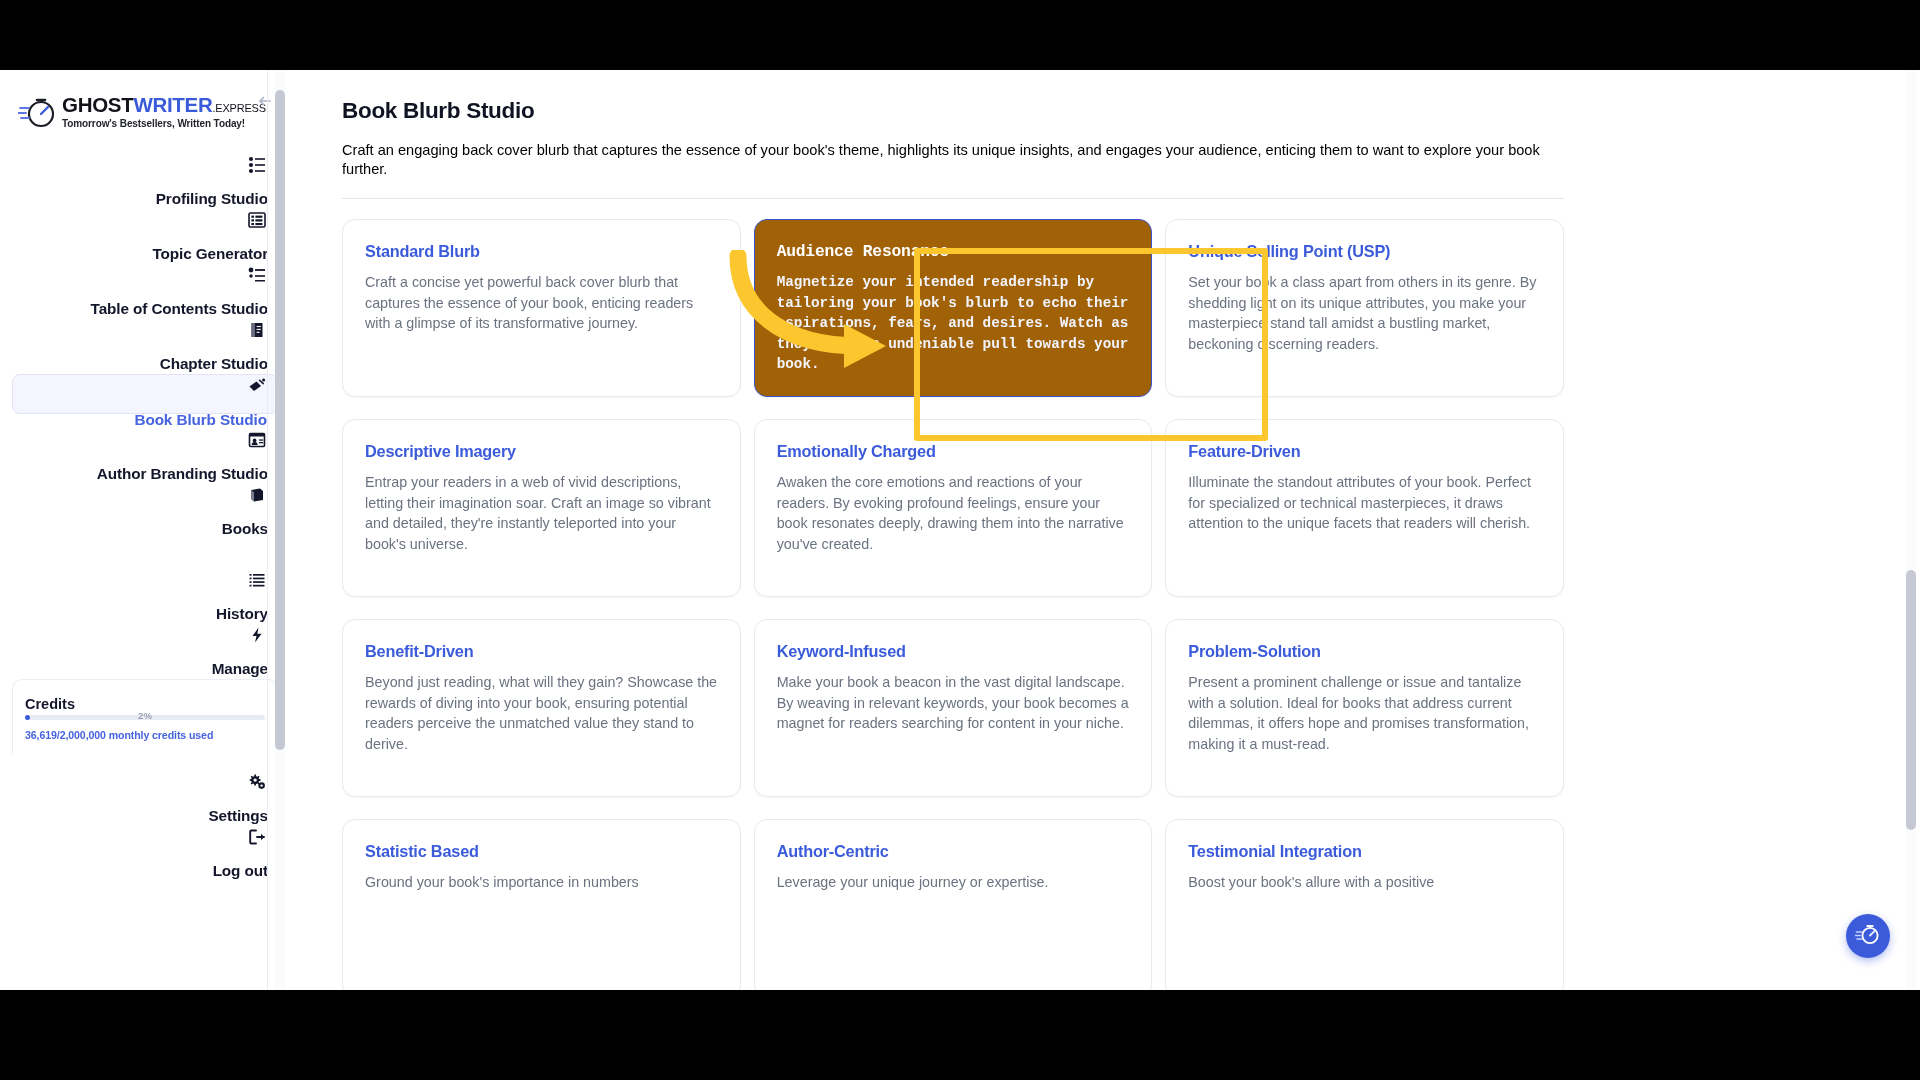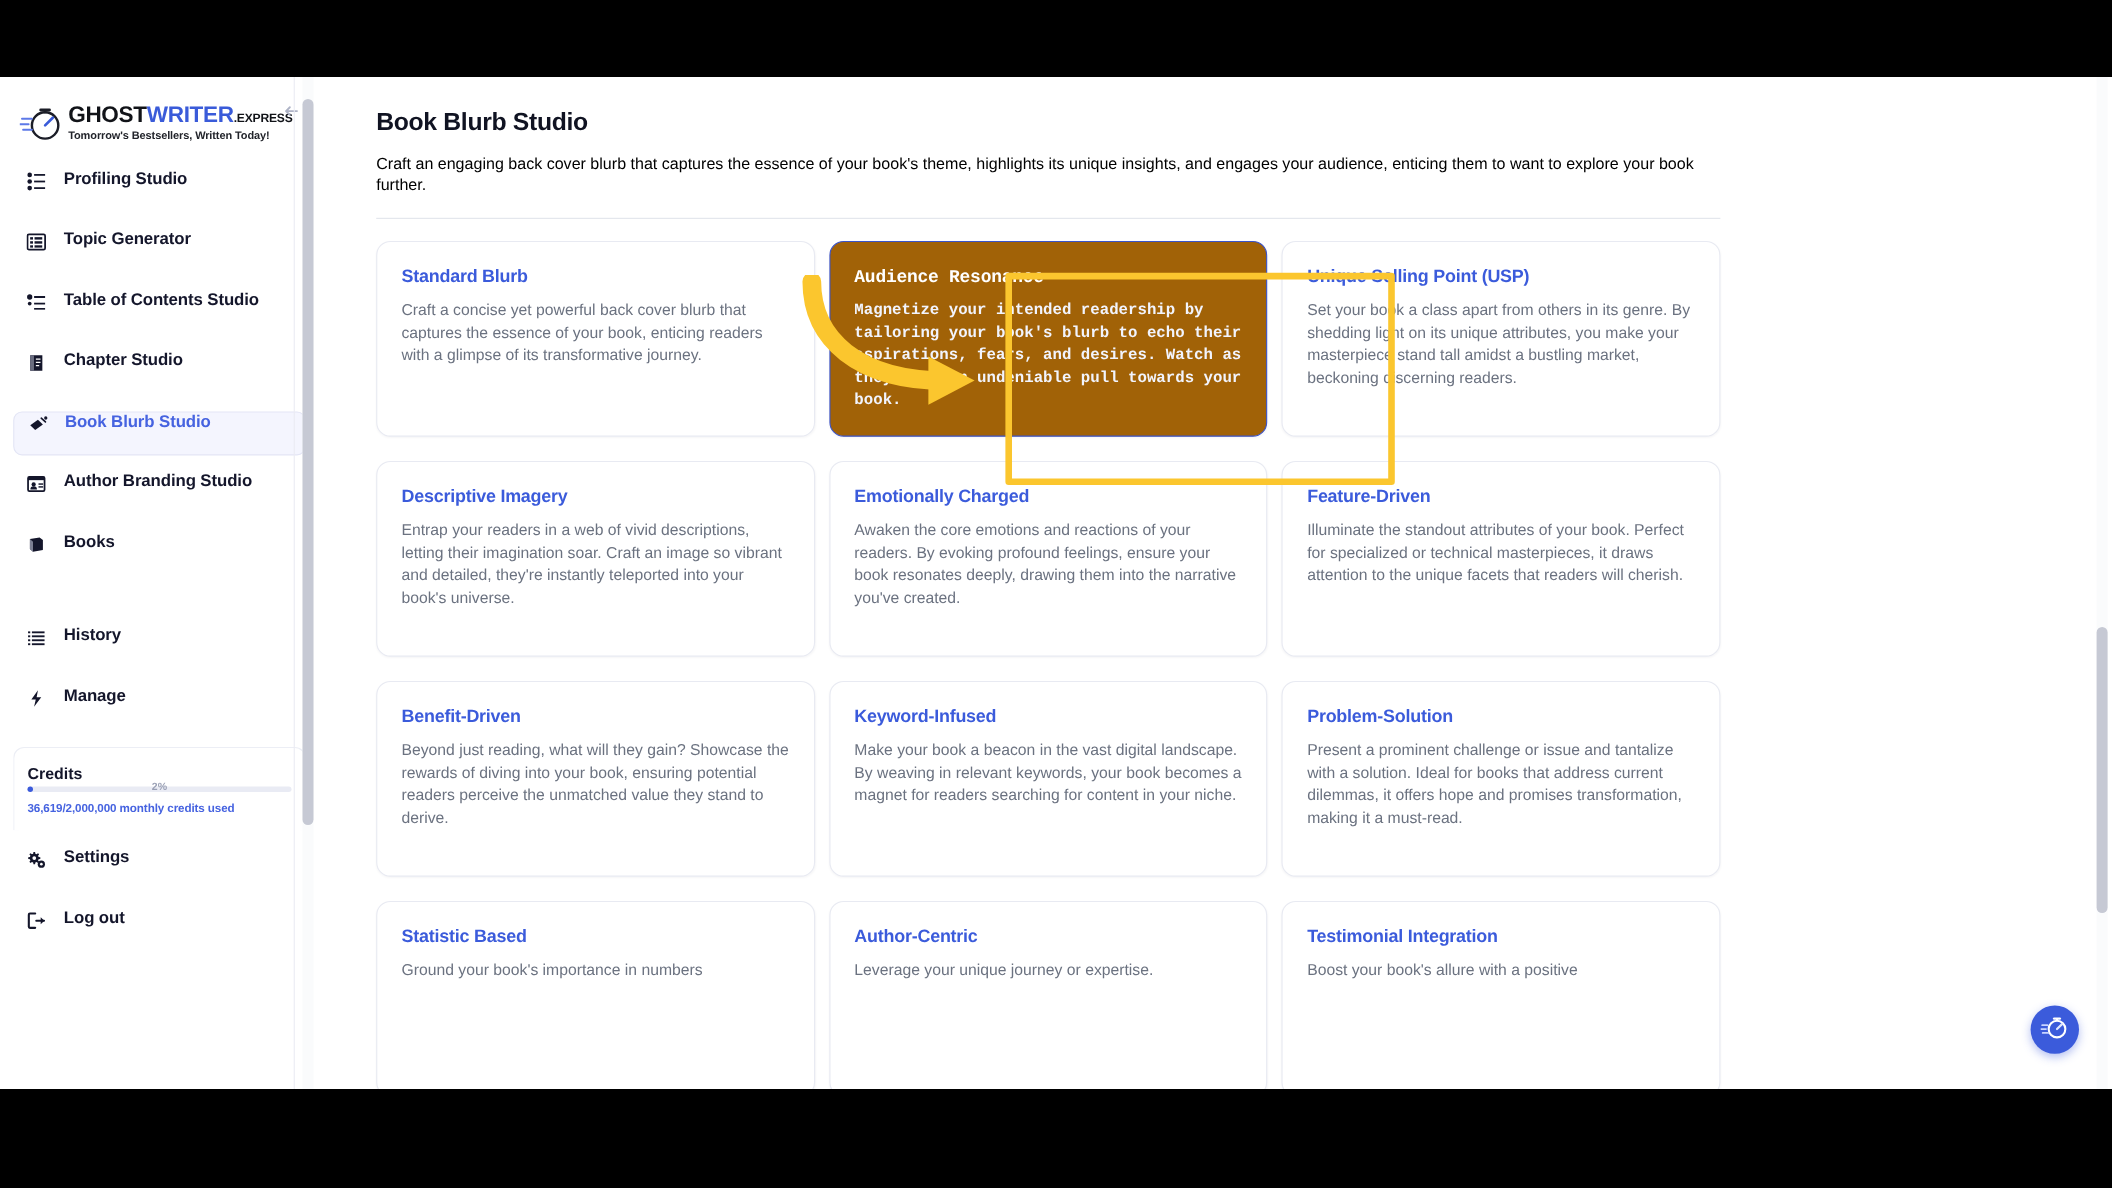--- a/index.html
+++ b/index.html
@@ -38,40 +38,41 @@
   .logo-line1 {
     font-size: 20.5px;
     font-weight: 800;
     letter-spacing: -0.3px;
     line-height: 1;
     font-family: "Liberation Sans", sans-serif;
     white-space: nowrap;
   }
   .logo-ghost { color: #111318; }
   .logo-writer { color: #3a5bd9; }
-  .logo-ext { color: #111318; font-size: 11px; font-weight: 700; letter-spacing: -0.2px; }
+  .logo-ext { color: #111318; font-size: 11px; font-weight: 400; letter-spacing: -0.2px; }
   .logo-line2 {
     font-size: 10px;
     font-weight: 700;
     color: #22242b;
     margin-top: 3px;
     white-space: nowrap;
     letter-spacing: -0.1px;
   }
 
   .nav { padding: 4px 12px 0 12px; }
   .nav-item {
     display: flex;
-    align-items: flex-start;
+    align-items: flex-end;
     gap: 14px;
     height: 40px;
     padding: 0 10px;
     border-radius: 8px;
     margin-bottom: 15px;
     cursor: pointer;
+    flex-direction: column;
   }
   .nav-item .ico {
     width: 22px; height: 22px;
     flex: none;
     display: flex; align-items: center; justify-content: center;
     color: #14162b;
   }
   .nav-item .lbl {
     font-size: 15.3px;
     font-weight: 700;

